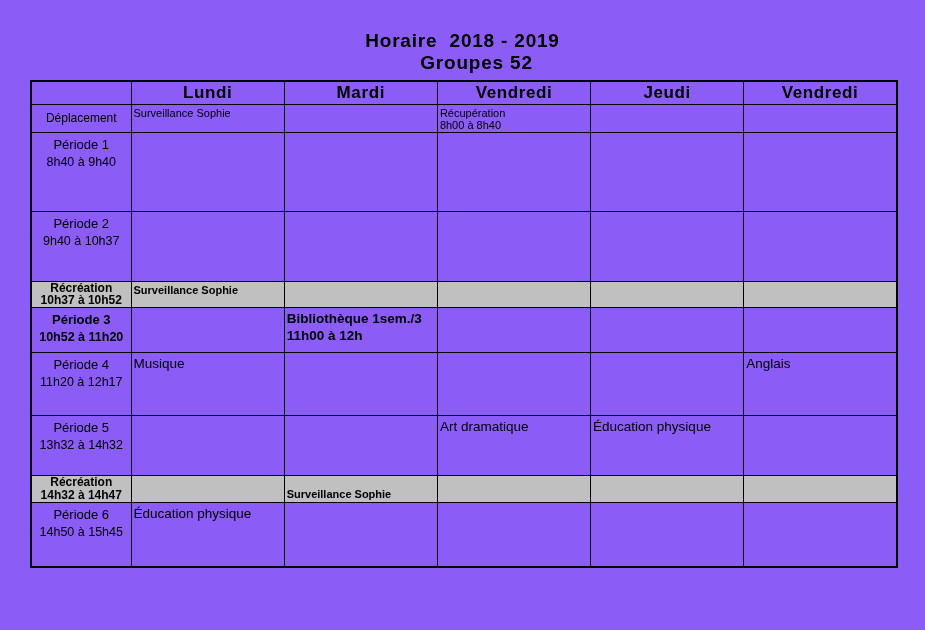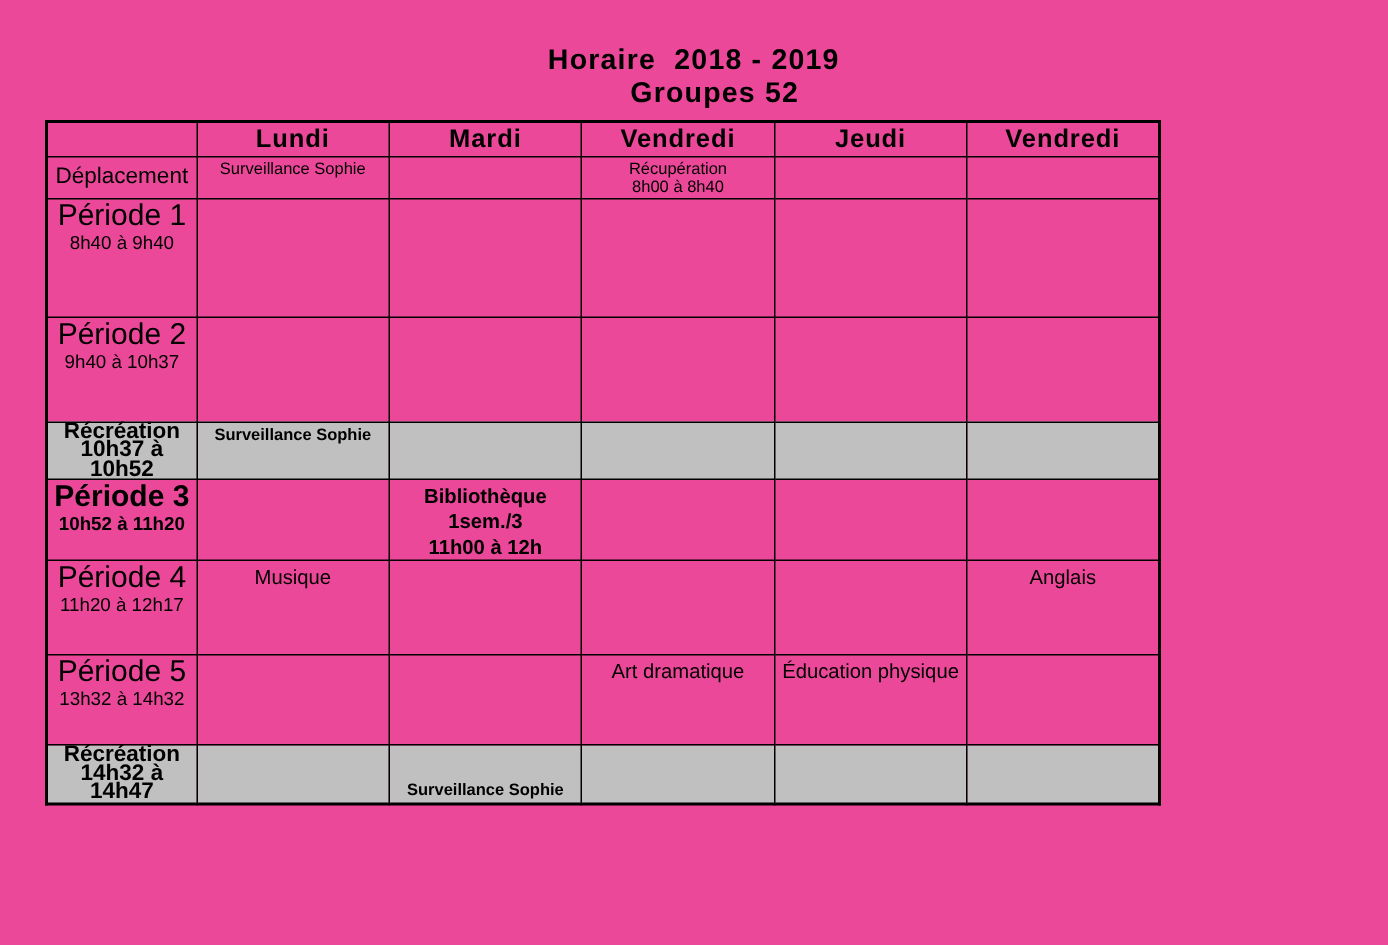--- a/index.html
+++ b/index.html
@@ -7,21 +7,21 @@
   body {
     width: 925px; height: 630px;
     background: #ffffff;
     font-family: "Liberation Sans", sans-serif;
     color: #000;
   }
   .page {
     position: relative;
     width: 925px; height: 630px;
     overflow: hidden;
-    background: #ec4899;
+    background: #8b5cf6;
   }
   .doc-title {
     padding-top: 30px;
     text-align: center;
     font-weight: bold;
     font-size: 19px;
     line-height: 22px;
     letter-spacing: 0.8px;
     white-space: pre;
   }
@@ -30,21 +30,21 @@
     font-weight: bold;
     font-size: 19px;
     line-height: 22px;
     letter-spacing: 0.8px;
     white-space: pre;
     padding-left: 28px;
   }
   table.timetable {
     position: absolute;
     left: 30px; top: 80px;
-    width: 744px;
+    width: 868px;
     table-layout: fixed;
     border-collapse: collapse;
     border: 2px solid var(--border, #000);
   }
   col.c-label { width: 100px; }
   .timetable th, .timetable td {
     border: 1px solid var(--border, #000);
     padding: 0 2px;
     overflow: visible;
   }
@@ -52,26 +52,25 @@
     height: 23px;
     font-weight: bold;
     font-size: 17px;
     letter-spacing: 0.6px;
     text-align: center;
     vertical-align: middle;
   }
   tr.shaded td { background: var(--shaded, #c0c0c0); font-weight: bold; }
   td.rowlabel { text-align: center; }
   td.rowlabel.lg { vertical-align: top; }
-  td.rowlabel.lg .rl-name { font-size: 20px; line-height: 21px; padding-top: 1px; }
+  td.rowlabel.lg .rl-name { font-size: 13px; line-height: 21px; padding-top: 1px; }
   td.rowlabel.lg .rl-time { font-size: 12.5px; line-height: 15px; }
   td.rowlabel.sm { vertical-align: middle; }
-  td.rowlabel.sm .rl-name, td.rowlabel.sm .rl-time { font-size: 15px; line-height: 12.5px; }
+  td.rowlabel.sm .rl-name, td.rowlabel.sm .rl-time { font-size: 12px; line-height: 12.5px; }
   td.cell {
-    text-align: center;
     vertical-align: top;
     white-space: pre-line;
   }
   td.cell.md { font-size: 13.5px; line-height: 17px; padding-top: 2px; }
   td.cell.sm { font-size: 11px; line-height: 12.5px; padding-top: 2px; }
   td.cell.bottom { vertical-align: bottom; padding-bottom: 1px; }
 </style>
 </head>
 <body>
 
@@ -181,15 +180,26 @@
           <td class="rowlabel sm">
             <div class="rl-name">Récréation</div>
             <div class="rl-time">14h32 à 14h47</div>
           </td>
           <td></td>
           <td class="cell sm bottom">Surveillance Sophie</td>
           <td></td>
           <td></td>
           <td></td>
         </tr>
+        <tr style="height: 65px;">
+          <td class="rowlabel lg">
+            <div class="rl-name">Période 6</div>
+            <div class="rl-time">14h50 à 15h45</div>
+          </td>
+          <td class="cell md">Éducation physique</td>
+          <td></td>
+          <td></td>
+          <td></td>
+          <td></td>
+        </tr>
       </tbody>
   </table>
 </div>
 
 </body></html>

